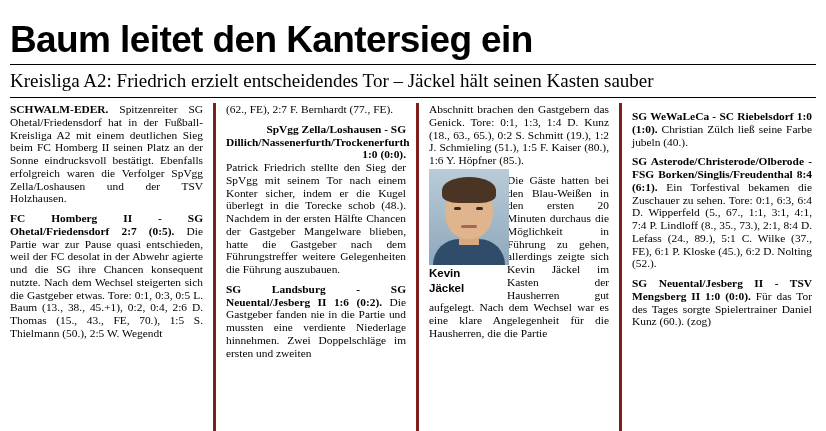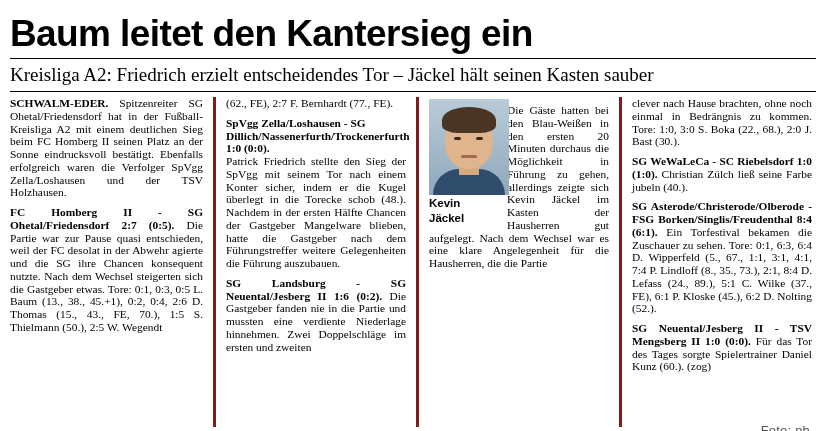--- a/index.html
+++ b/index.html
@@ -12,21 +12,21 @@
     background: #ffffff;
     font-family: "Liberation Serif", serif;
     color: #000000;
     overflow: hidden;
   }
   .page {
     position: relative;
     width: 826px;
     height: 431px;
     box-sizing: border-box;
-    padding: 14px 10px 0 10px;
+    padding: 20px 10px 0 10px;
   }
   .headline {
     font-family: "Liberation Sans", sans-serif;
     font-weight: bold;
     font-size: 37px;
     line-height: 40px;
     letter-spacing: -0.6px;
     margin: 0 0 4px 0;
     white-space: nowrap;
   }
@@ -67,21 +67,21 @@
     margin: 0;
   }
   .col p.gap {
     margin-top: 7px;
   }
   b, .b {
     font-weight: bold;
   }
   .subhd {
     font-weight: bold;
-    text-align: left;
+    text-align: right;
     display: block;
   }
   .photo-wrap {
     float: left;
     width: 72px;
     margin: 2px 6px 0 0;
   }
   .photo {
     width: 80px;
     height: 96px;
@@ -178,39 +178,39 @@
       <p class="gap"><span class="b">FC Homberg II - SG Ohetal/Friedensdorf 2:7 (0:5).</span><span> Die Partie war zur Pause quasi entschieden, weil der FC desolat in der Abwehr agierte und die SG ihre Chancen konsequent nutzte. Nach dem Wechsel steigerten sich die Gastgeber etwas. Tore: 0:1, 0:3, 0:5 L. Baum (13., 38., 45.+1), 0:2, 0:4, 2:6 D. Thomas (15., 43., FE, 70.), 1:5 S. Thielmann (50.), 2:5 W. Wegendt</span></p>
     </div>
 
     <div class="col">
       <p>(62., FE), 2:7 F. Bernhardt (77., FE).</p>
       <p class="gap"><span class="subhd">SpVgg Zella/Loshausen - SG Dillich/Nassenerfurth/Trockenerfurth 1:0 (0:0).</span><span> Patrick Friedrich stellte den Sieg der SpVgg mit seinem Tor nach einem Konter sicher, indem er die Kugel überlegt in die Torecke schob (48.). Nachdem in der ersten Hälfte Chancen der Gastgeber Mangelware blieben, hatte die Gastgeber nach dem Führungstreffer weitere Gelegenheiten die Führung auszubauen.</span></p>
       <p class="gap"><span class="b">SG Landsburg - SG Neuental/Jesberg II 1:6 (0:2).</span><span> Die Gastgeber fanden nie in die Partie und mussten eine verdiente Niederlage hinnehmen. Zwei Doppelschläge im ersten und zweiten</span></p>
     </div>
 
     <div class="col">
+      <p>Abschnitt brachen den Gastgebern das Genick. Tore: 0:1, 1:3, 1:4 D. Kunz (18., 63., 65.), 0:2 S. Schmitt (19.), 1:2 J. Schmieling (51.), 1:5 F. Kaiser (80.), 1:6 Y. Höpfner (85.).</p>
       <div class="photo-wrap">
         <div class="photo">
           <div class="shirt"></div>
           <div class="neck"></div>
           <div class="face"></div>
           <div class="hair"></div>
           <div class="eye-l"></div>
           <div class="eye-r"></div>
           <div class="mouth"></div>
         </div>
         <div class="caption">Kevin</div>
         <div class="caption">Jäckel</div>
       </div>
       <p class="gap"><span> Die Gäste hatten bei den Blau-Weißen in den ersten 20 Minuten durchaus die Möglichkeit in Führung zu gehen, allerdings zeigte sich Kevin Jäckel im Kasten der Hausherren gut aufgelegt. Nach dem Wechsel war es eine klare Angelegenheit für die Hausherren, die die Partie</span></p>
       <div class="clear"></div>
     </div>
 
     <div class="col">
-      <p>clever nach Hause brachten, ohne noch einmal in Bedrängnis zu kommen. Tore: 1:0, 3:0 S. Boka (22., 68.), 2:0 J. Bast (30.).</p>
       <p class="gap"><span class="b">SG WeWaLeCa - SC Riebelsdorf 1:0 (1:0).</span><span> Christian Zülch ließ seine Farbe jubeln (40.).</span></p>
       <p class="gap"><span class="b">SG Asterode/Christerode/Olberode - FSG Borken/Singlis/Freudenthal 8:4 (6:1).</span><span> Ein Torfestival bekamen die Zuschauer zu sehen. Tore: 0:1, 6:3, 6:4 D. Wipperfeld (5., 67., 1:1, 3:1, 4:1, 7:4 P. Lindloff (8., 35., 73.), 2:1, 8:4 D. Lefass (24., 89.), 5:1 C. Wilke (37., FE), 6:1 P. Kloske (45.), 6:2 D. Nolting (52.).</span></p>
       <p class="gap"><span class="b">SG Neuental/Jesberg II - TSV Mengsberg II 1:0 (0:0).</span><span> Für das Tor des Tages sorgte Spielertrainer Daniel Kunz (60.). (zog)</span></p>
       <div class="credit">Foto: nh</div>
     </div>
 
   </div>
 </div>
 
 </body></html>

